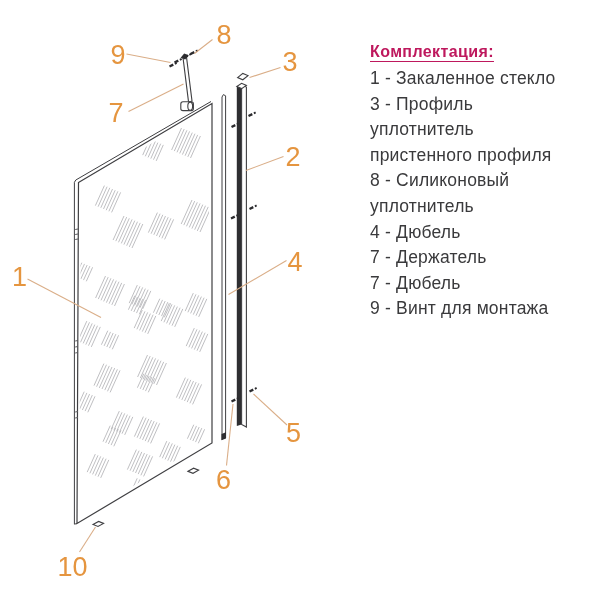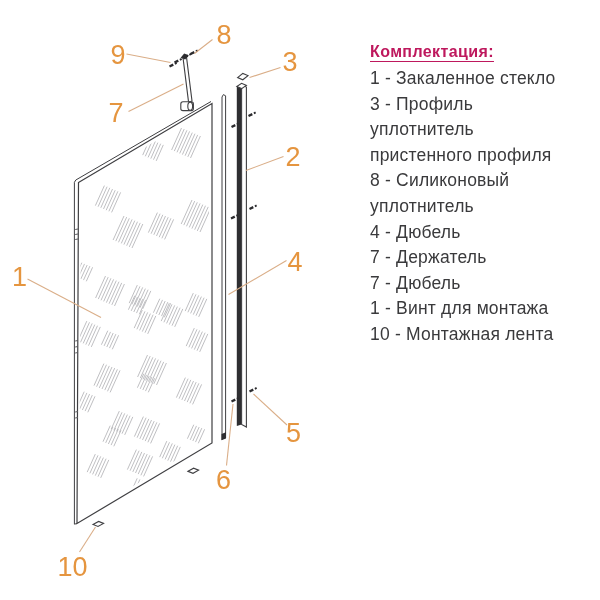--- a/index.html
+++ b/index.html
@@ -375,21 +375,18 @@
         <div>
           <div class="legend-line">4 - Дюбель</div>
         </div>
         <div>
           <div class="legend-line">7 - Держатель</div>
         </div>
         <div>
           <div class="legend-line">7 - Дюбель</div>
         </div>
         <div>
-          <div class="legend-line">1 - Винт для монтажа</div>
-        </div>
-        <div>
-          <div class="legend-line">10 - Монтажная лента</div>
+          <div class="legend-line">9 - Винт для монтажа</div>
         </div>
       </div>
   </div>
 
 </div>
 
 </body></html>

